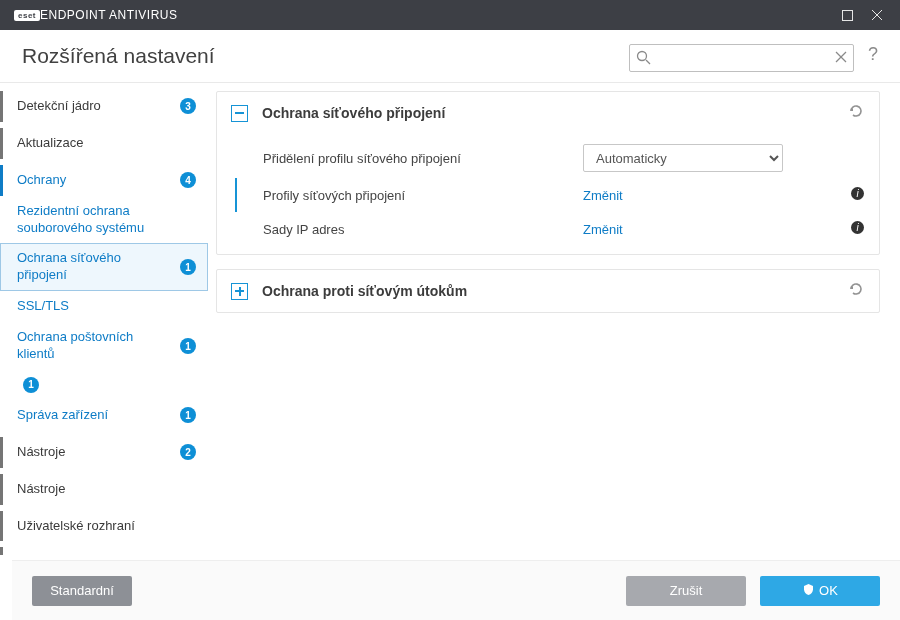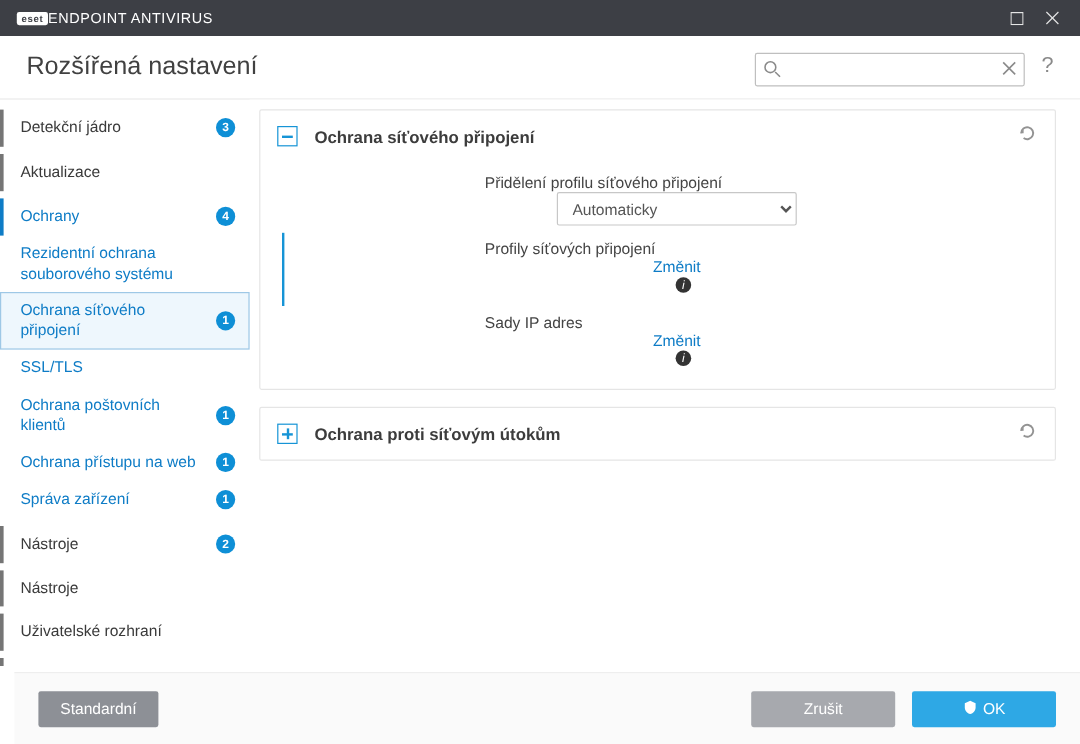--- a/index.html
+++ b/index.html
@@ -39,21 +39,21 @@
   .content { flex:1; padding:8px 20px 0 8px; background:#fff; overflow-y:auto;}
   .panel { border:1px solid #e5e5e5; border-radius:2px; margin-bottom:14px; background:#fff;}
   .panel-header { display:flex; align-items:center; padding:10px 14px; cursor:pointer;}
   .expand-box { width:17px; height:17px; border:1.5px solid #1694d6; display:flex; align-items:center; justify-content:center; margin-right:14px; color:#1694d6;}
   .expand-box .bar { width:9px; height:2px; background:#1694d6;}
   .expand-box .plus-v { position:absolute; width:2px; height:9px; background:#1694d6;}
   .expand-box.plus { position:relative;}
   .panel-title { font-size:14px; font-weight:600; color:#3c3c3c; flex:1;}
   .undo-icon { cursor:pointer; opacity:.7;}
   .panel-body { padding:4px 0 8px 0;}
-  .row { display:flex; align-items:center; padding:6px 14px 6px 46px; font-size:13px; min-height:34px;flex-direction:column;}
+  .row { display:flex; align-items:center; padding:6px 14px 6px 46px; font-size:13px; min-height:34px;}
   .row .row-label { width:320px; color:#444; }
   .row .row-control { flex:1; }
   .row .row-info { width:26px; text-align:right; font-size:15px; color:#333; cursor:pointer;}
   .row.divider { border-left:2px solid #1694d6; margin-left:18px; padding-left:26px;}
   select.combo { width:200px; height:28px; border:1px solid #c7c7c7; border-radius:2px; padding:0 8px; font-size:13px; color:#555; background:#fff;}
   .link { color:#0e7cc6; cursor:pointer; font-size:13px;}
 
   
   .footer { position:absolute; bottom:0; left:12px; right:0; height:60px; background:#fafafa; border-top:1px solid #eee; display:flex; align-items:center; padding:0 20px;}
   .btn { height:30px; padding:0 22px; border:none; border-radius:2px; font-size:13px; cursor:pointer; display:inline-flex; align-items:center; justify-content:center;}
@@ -128,21 +128,20 @@
       <span class="badge">1</span>
     </div>
     <div class="side-item sub">
       <span class="label">SSL/TLS</span>
     </div>
     <div class="side-item sub">
       <span class="label">Ochrana poštovních klientů</span>
       <span class="badge">1</span>
     </div>
     <div class="side-item sub">
-      <span class="label">Ochrana přístupu na web</span>
       <span class="badge">1</span>
     </div>
     <div class="side-item sub">
       <span class="label">Správa zařízení</span>
       <span class="badge">1</span>
     </div>
     <div class="side-spacer"></div>
     <div class="side-item top">
       <span class="label">Nástroje</span>
       <span class="badge">2</span>

